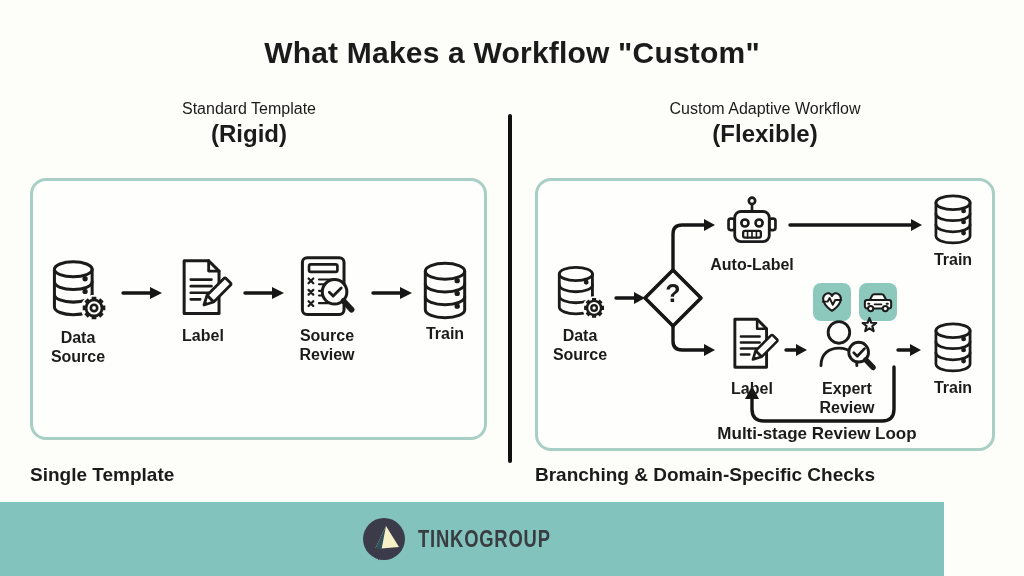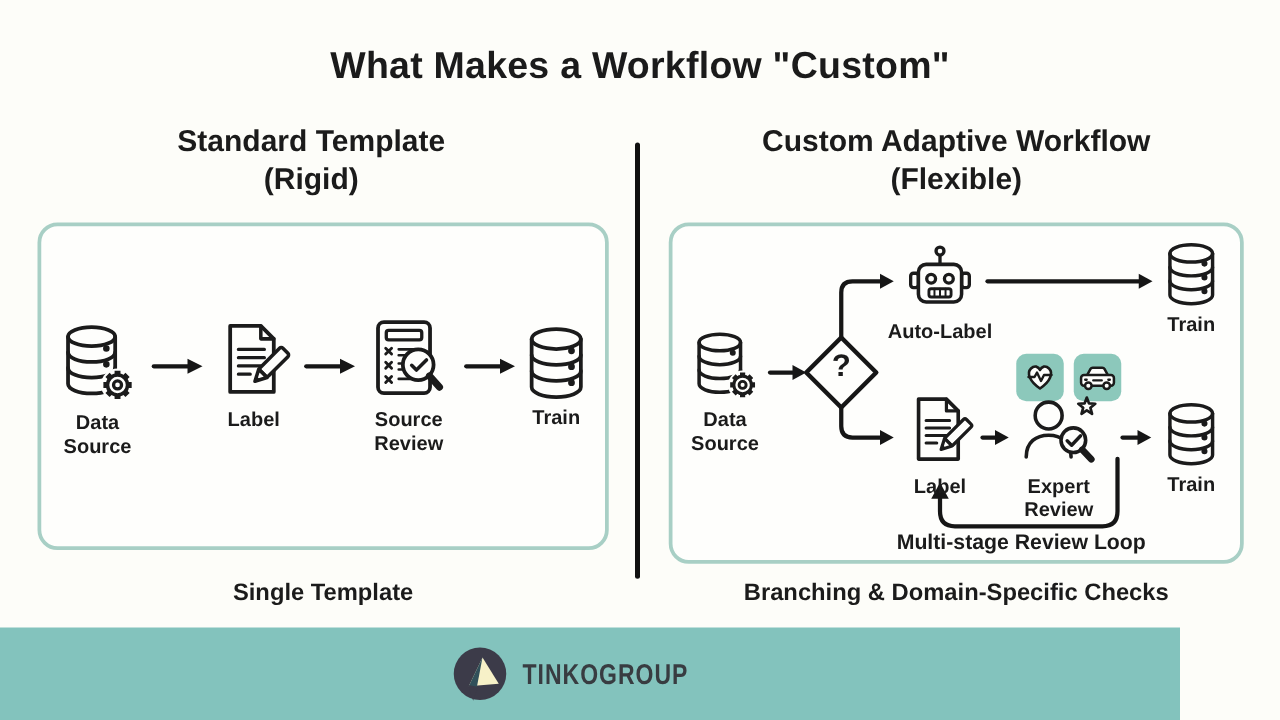--- a/index.html
+++ b/index.html
@@ -7,21 +7,21 @@
   body { font-family:"Liberation Sans", sans-serif; background:#fdfdf9; position:relative; overflow:hidden; color:#1b1b1b; }
 
   .stage { position:absolute; inset:0; }
 
   .main-title { position:absolute; top:36px; left:0; width:1024px; text-align:center;
     font-size:30px; font-weight:800; letter-spacing:.2px; }
 
   .col-head { position:absolute; top:100px; text-align:center; }
   .col-head.left { left:20px; width:458px; }
   .col-head.right { left:535px; width:460px; }
-  .col-head .h1 { font-size:24px; font-weight:700; }
+  .col-head .h1 { font-size:16px; font-weight:400; }
   .col-head .h2 { font-size:24px; font-weight:800; margin-top:2px; }
 
   .divider { position:absolute; left:508px; top:114px; width:3.5px; height:349px; background:#101010; border-radius:2px; }
 
   .panel { position:absolute; background:#fefefc; border:3px solid #a8cfc5; border-radius:16px; }
   .panel.left  { left:30px;  top:178px; width:457px; height:262px; }
   .panel.right { left:535px; top:178px; width:460px; height:273px; }
 
   .node { position:absolute; display:flex; flex-direction:column; align-items:center; }
   .node-label { margin-top:0; font-size:16px; font-weight:700; text-align:center; line-height:1.18; }
@@ -32,21 +32,21 @@
 
   .decision-q { position:absolute; left:121px; top:98px; width:28px; text-align:center;
     font-size:25px; font-weight:800; }
 
   .badge { position:absolute; width:38px; height:38px; background:#8cc8bb; border-radius:8px;
     display:flex; align-items:center; justify-content:center; }
 
   .loop-label { position:absolute; left:148px; top:243px; width:262px; text-align:center;
     font-size:17px; font-weight:800; }
 
-  .caption { position:absolute; top:464px; text-align:center; font-size:19px; font-weight:800; }
+  .caption { position:absolute; top:464px; font-size:19px; font-weight:800; }
   .caption.left { left:30px; width:457px; }
   .caption.right { left:535px; width:460px; }
 
   .footer { position:absolute; left:0; top:502px; width:944px; height:74px; background:#83c3bd;
     display:flex; align-items:center; justify-content:center; gap:11px; }
   .brand-text { font-size:23px; font-weight:700; color:#383c41; letter-spacing:1px;
     transform:scaleX(.8); transform-origin:left center; }
 </style>
 </head>
 <body>

